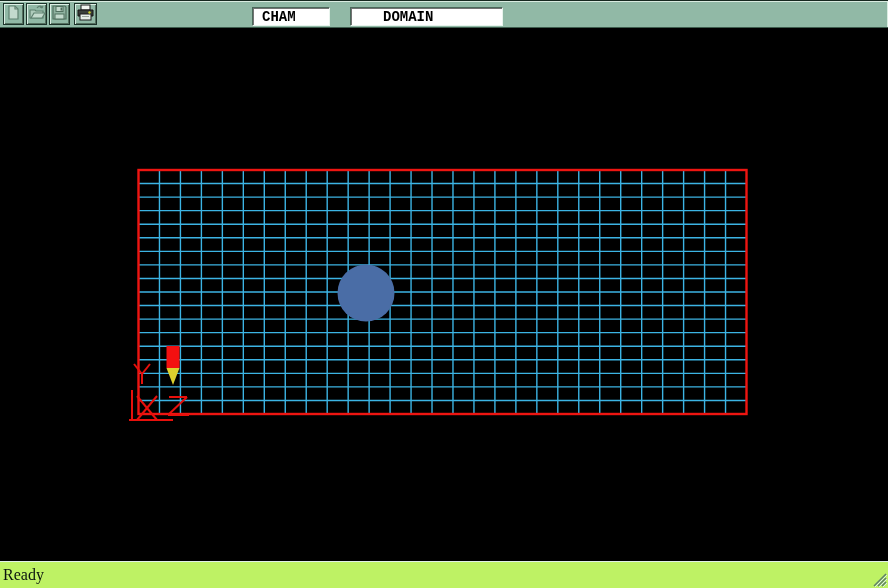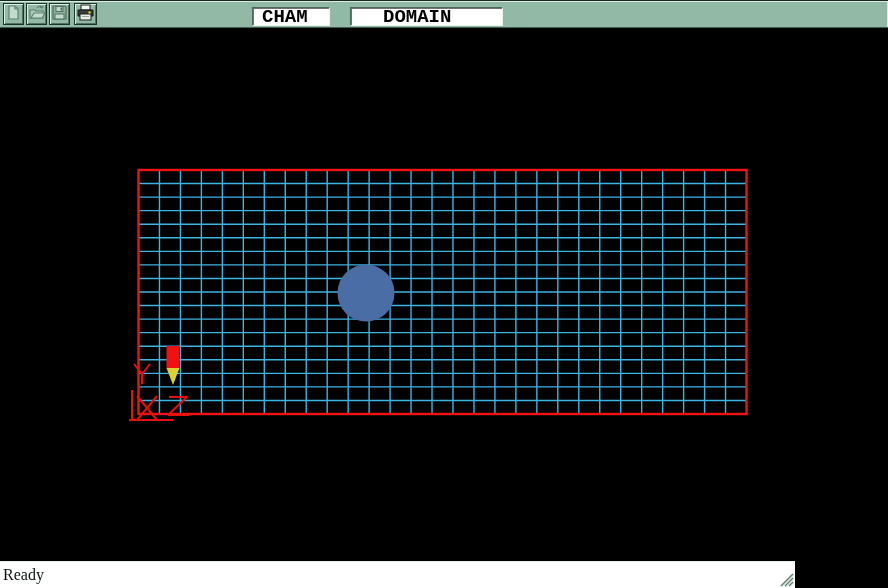--- a/index.html
+++ b/index.html
@@ -26,32 +26,32 @@
   .tb-btn:first-child{margin-left:3px;}
   .tb-btn + .tb-btn{margin-left:2px;}
   .tb-btn.print{margin-left:4px;width:23px;}
   .field{
     position:absolute;top:6px;height:19px;box-sizing:border-box;
     background:#fff;color:#000;
     border-top:1px solid #4a695a;border-left:1px solid #4a695a;
     border-bottom:1px solid #e8f4ed;border-right:1px solid #e8f4ed;
     box-shadow:inset 1px 1px 0 rgba(0,0,0,0.55);
     font-family:"Liberation Mono","DejaVu Sans Mono",monospace;
-    font-size:19px;font-weight:bold;padding:0 0 0 9px;
+    font-size:14px;font-weight:bold;padding:0 0 0 9px;
   }
   .field.cham{left:252px;width:78px;}
   .field.domain{left:350px;width:153px;padding-left:32px;}
   
   .canvas{
     position:absolute;top:28px;left:0;width:888px;height:533px;background:#000;
   }
   
   .statusbar{
-    position:absolute;bottom:0;left:0;width:795px;height:27px;box-sizing:border-box;
-    background:#ffffff;border-top:1px solid #e2f1e8;
+    position:absolute;bottom:0;left:0;width:888px;height:27px;box-sizing:border-box;
+    background:#bef264;border-top:1px solid #e2f1e8;
     display:flex;align-items:center;
     font-family:"Liberation Serif","DejaVu Serif",serif;
     font-size:16px;color:#0b140f;
   }
   .statusbar .msg{padding-left:3px;flex:1;}
   .grip{width:16px;height:16px;align-self:flex-end;margin:0 1px 1px 0;}
 </style>
 </head>
 <body>
 

